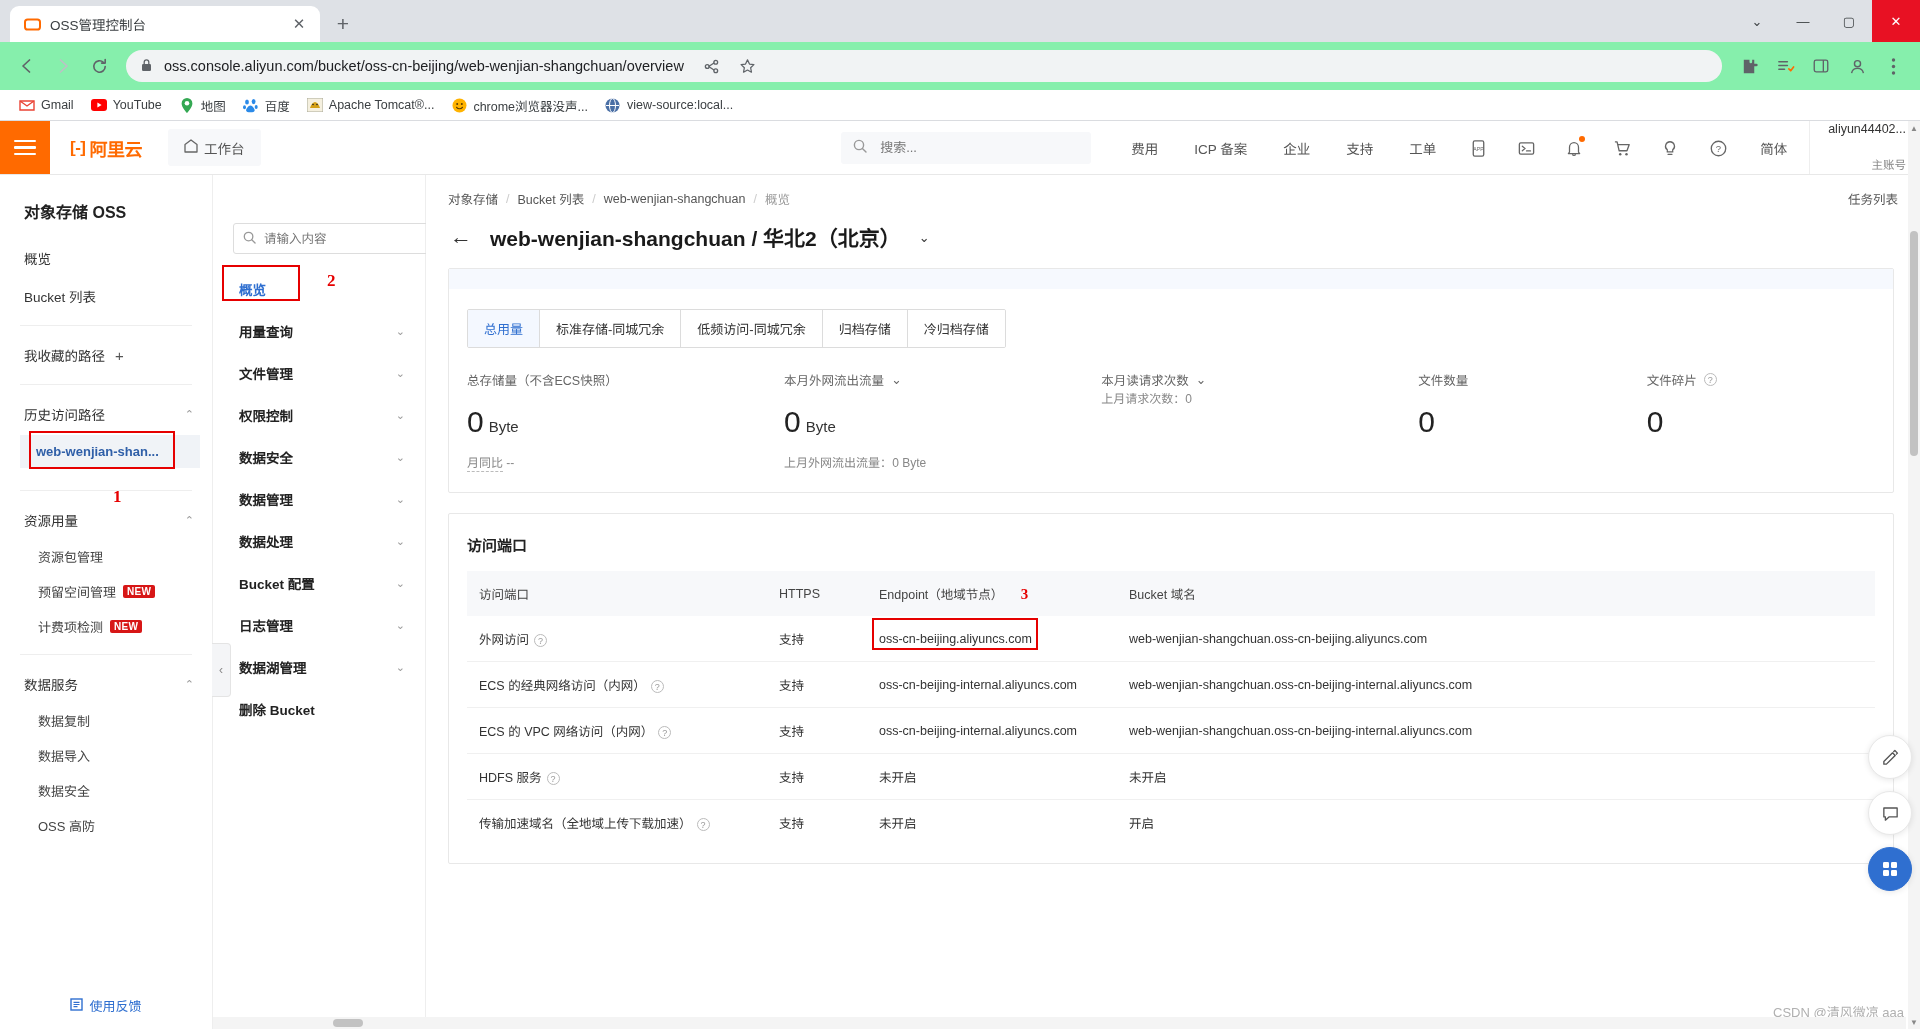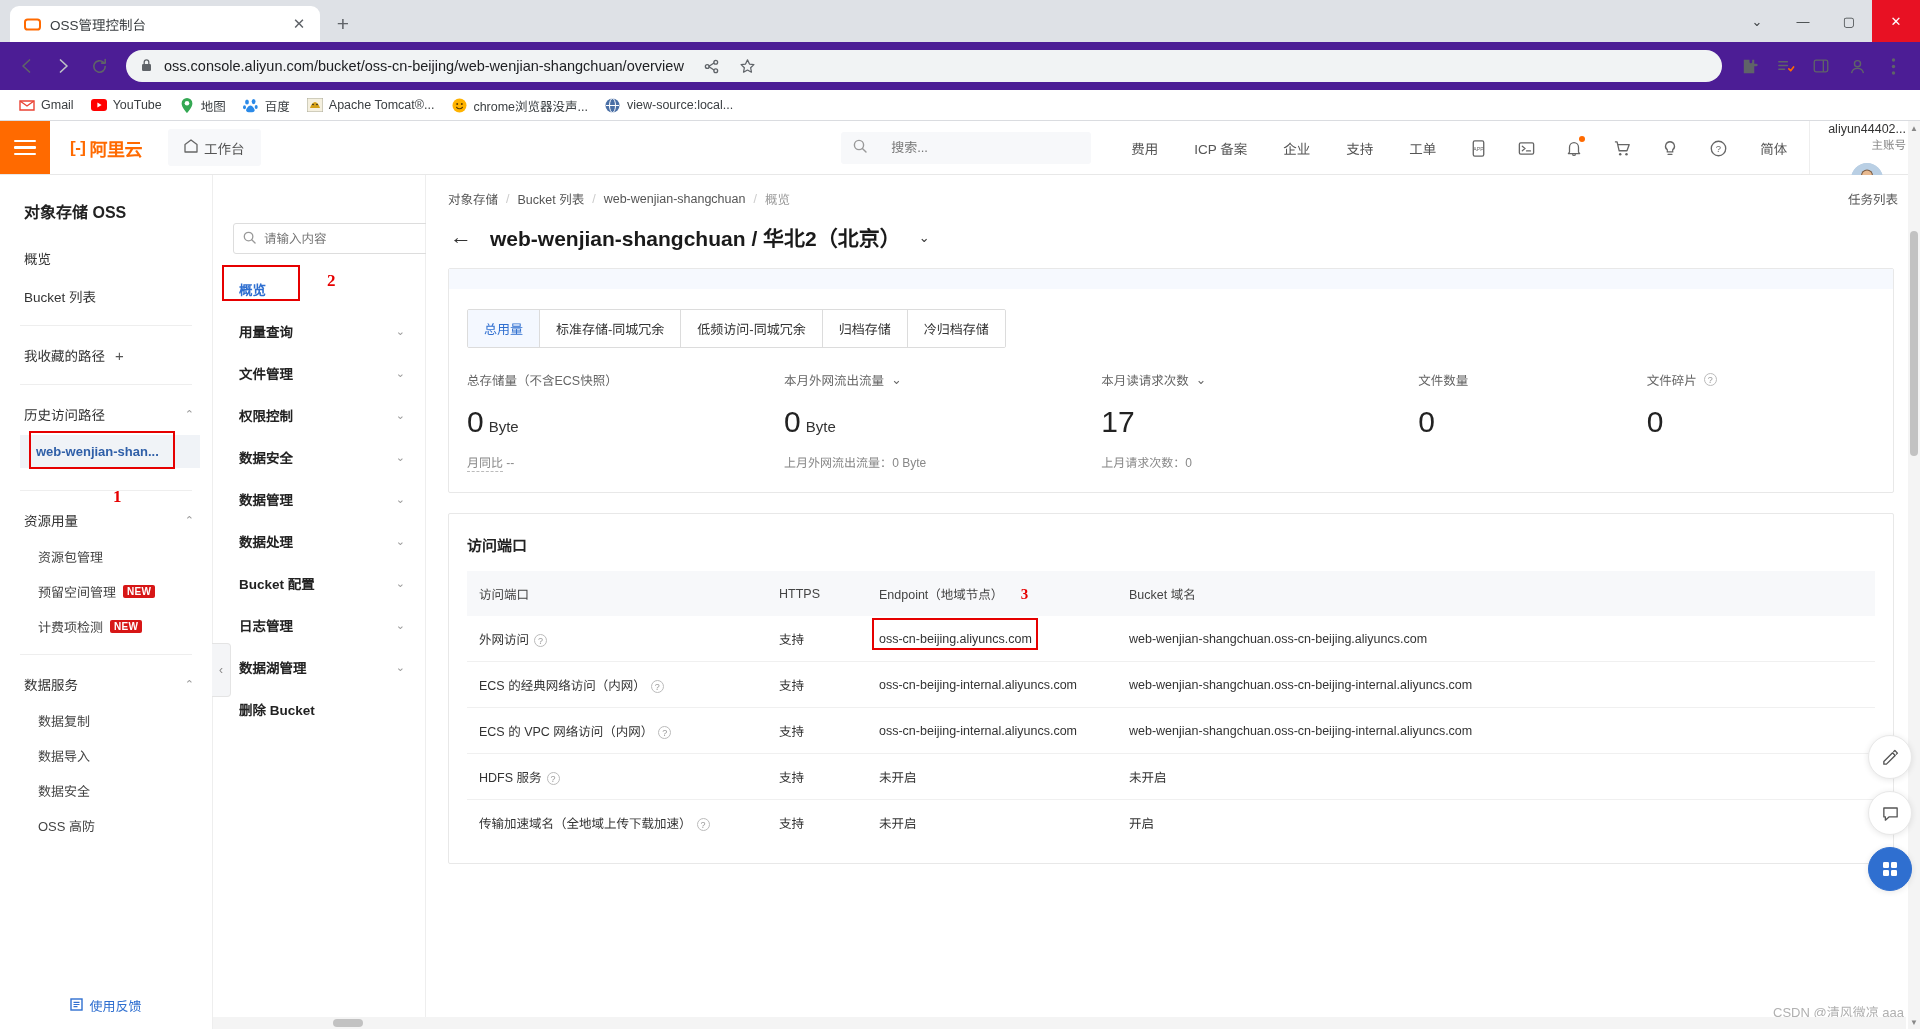--- a/index.html
+++ b/index.html
@@ -21,21 +21,21 @@
   }
   .tab-fav { width:17px; height:17px; flex:0 0 17px; display:flex; align-items:center; justify-content:center; }
   .tab-fav svg { display:block; }
   .tab-title { flex:1; font-size:13.5px; color:#3c4043; white-space:nowrap; overflow:hidden; text-overflow:ellipsis; }
   .tab-close { width:22px; height:22px; display:flex; align-items:center; justify-content:center; border-radius:50%; color:#5f6368; font-size:15px; }
   .newtab { width:30px; height:30px; margin:0 0 3px 8px; display:flex; align-items:center; justify-content:center; color:#5f6368; font-size:21px; font-weight:300; }
   .win-ctrl { position:absolute; right:0; top:0; height:42px; display:flex; align-items:center; }
   .win-btn { width:46px; height:42px; display:flex; align-items:center; justify-content:center; color:#3c4043; }
   .win-btn.close-btn { background:#e81123; color:#fff; width:48px; }
 
-  .navbar { height:48px; background:#4c1d95; display:flex; align-items:center; padding:0 10px; gap:2px; }
+  .navbar { height:48px; background:#86efac; display:flex; align-items:center; padding:0 10px; gap:2px; }
   .nav-ico { width:34px; height:34px; border-radius:50%; display:flex; align-items:center; justify-content:center; color:#5f6368; flex:0 0 34px; }
   .omnibox {
     flex:1; height:32px; background:#f1f3f4; border-radius:16px; margin:0 8px;
     display:flex; align-items:center; padding:0 14px; gap:11px;
   }
   .omnibox-url { font-size:14.5px; color:#202124; white-space:nowrap; overflow:hidden; }
   .omni-right { display:flex; align-items:center; gap:2px; }
 
   .bookmarks { height:31px; background:#fff; display:flex; align-items:center; padding:0 12px; gap:3px; border-bottom:1px solid #dadce0; }
   .bm { display:flex; align-items:center; gap:6px; padding:4px 7px; border-radius:4px; white-space:nowrap; }
@@ -47,30 +47,30 @@
 
   
   .ali-header { height:54px; background:#fff; display:flex; align-items:stretch; border-bottom:1px solid #e8e8e8; flex:0 0 54px; }
   .ham { width:50px; background:#ff6a00; display:flex; align-items:center; justify-content:center; flex:0 0 50px; }
   .ham-bars { width:22px; }
   .ham-bars i { display:block; height:2.5px; background:#fff; margin:4px 0; border-radius:1px; }
   .ali-logo { width:112px; display:flex; align-items:center; justify-content:center; flex:0 0 112px; }
   .logo-txt { color:#ff6a00; font-size:18px; font-weight:bold; letter-spacing:-.5px; display:flex; align-items:center; gap:4px; }
   .logo-mark { display:inline-block; color:#ff6a00; font-size:17px; }
   .workbench { display:flex; align-items:center; gap:6px; padding:0 16px; background:#f7f8fa; color:#555; font-size:13.5px; margin:8px 0 8px 6px; border-radius:3px; }
-  .hdr-search { width:250px; height:32px; background:#f7f8fa; border-radius:3px; display:flex; align-items:center; gap:24px; padding:0 12px; margin:auto 0 auto auto; }
+  .hdr-search { width:250px; height:32px; background:#f7f8fa; border-radius:3px; display:flex; align-items:center; gap:13px; padding:0 12px; margin:auto 0 auto auto; }
   .hdr-search input { border:0; background:transparent; outline:none; font-size:13px; color:#888; flex:1; font-family:inherit; }
   .hdr-nav { display:flex; gap:8px; margin-left:26px; }
   .hdr-nav-item { padding:0 14px; font-size:13.5px; color:#555; display:flex; align-items:center; height:54px; }
   .hdr-ico { width:40px; height:54px; display:flex; align-items:center; justify-content:center; color:#666; position:relative; }
   .dot-badge { position:absolute; top:15px; right:9px; width:6px; height:6px; border-radius:50%; background:#ff6a00; }
   .acct { display:flex; align-items:center; gap:10px; padding:0 14px 0 18px; border-left:1px solid #eee; margin-left:8px;flex-direction:column; }
   .acct-txt { text-align:right; line-height:1.35; }
   .acct-name { font-size:12.5px; color:#333; }
-  .acct-sub { font-size:11.5px; color:#888; }
+  .acct-sub { font-size:11.5px; color:#888;margin-top:20px; }
   .avatar { width:32px; height:32px; border-radius:50%; background:#b9cfe4; overflow:hidden; position:relative; flex:0 0 32px; }
 
   
   .body-row { flex:1; display:flex; min-height:0; background:#fff; }
 
   
   .oss-nav { width:213px; flex:0 0 213px; background:#fff; border-right:1px solid #eee; position:relative; display:flex; flex-direction:column; }
   .oss-title { font-size:16px; font-weight:bold; color:#222; padding:24px 0 16px 24px; }
   .oss-item { padding:9px 0 9px 24px; font-size:13.5px; color:#333; }
   .oss-sep { height:1px; background:#eee; margin:10px 20px; }
@@ -583,21 +583,20 @@
                     <span>⌄</span>
                   </div>
                 <div class="mval"><span>0</span><span class="unit">Byte</span></div>
                 <div class="msub"><span>上月外网流出流量：</span><span>0 Byte</span></div>
               </div>
               <div class="metric m3">
                 <div class="mlabel">
                     <span>本月读请求次数</span>
                     <span>⌄</span>
                   </div>
-                <div class="mval"><span>17</span></div>
                 <div class="msub"><span>上月请求次数：</span><span>0</span></div>
               </div>
               <div class="metric m4">
                 <div class="mlabel">
                     <span>文件数量</span>
                   </div>
                 <div class="mval"><span>0</span></div>
               </div>
               <div class="metric m4">
                 <div class="mlabel">

